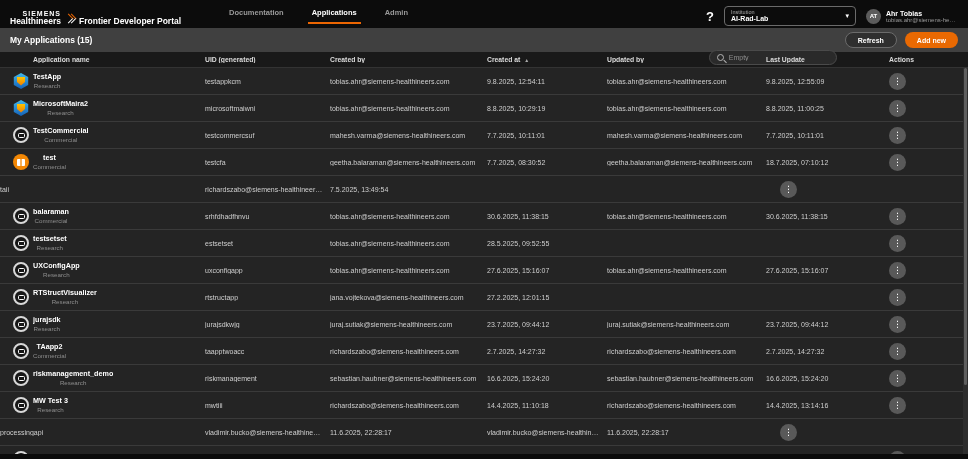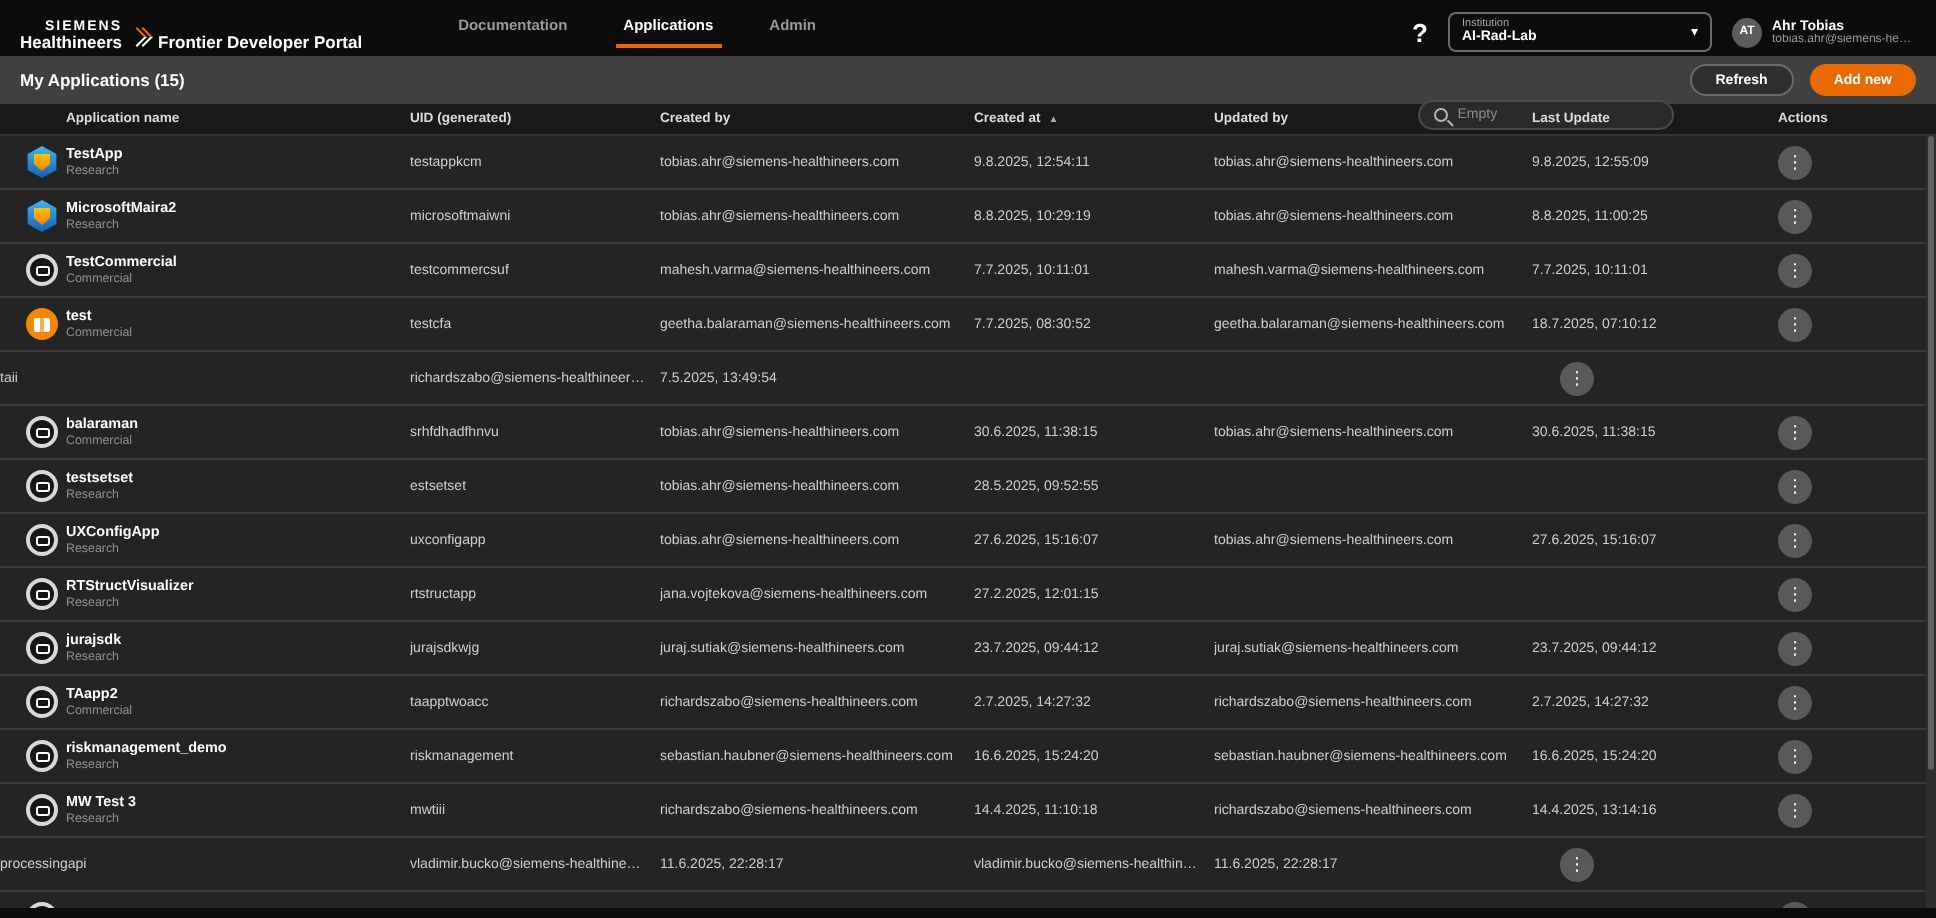--- a/index.html
+++ b/index.html
@@ -54,21 +54,21 @@
   .sort { font-size:5px; color:#aaa; margin-left:4px; }
   .rows { position:relative; }
   .row { height:27px; background:#242424; border-bottom:1px solid #3a3a3a; }
   .name-cell { display:flex; align-items:center; padding-left:13px; }
   .app-icon { width:16px; height:16px; border-radius:50%; background:#161616; border:2px solid #d8d8d8; display:flex; align-items:center; justify-content:center; flex:none; }
   .ic-inner { width:7px; height:5px; border:1px solid #fff; border-radius:1.5px; }
   .icon-shield { border:none; border-radius:0; background:linear-gradient(180deg,#41b7e9,#1461b8); clip-path:polygon(50% 0,95% 25%,95% 75%,50% 100%,5% 75%,5% 25%); }
   .icon-shield .ic-inner { width:8px; height:9px; border:none; border-radius:0; background:linear-gradient(180deg,#ffc400,#ef7a00); clip-path:polygon(0 0,100% 0,100% 62%,50% 100%,0 62%); }
   .icon-package { border:none; background:#f28705; }
   .icon-package .ic-inner { width:8px; height:7px; border:none; border-radius:1px; background:linear-gradient(90deg,#fff 38%,#f6b15c 38%,#f6b15c 62%,#fff 62%); }
-  .name-text { margin-left:4px; line-height:1.15; overflow:hidden; }
+  .name-text { margin-left:4px; line-height:1.15; overflow:hidden;text-align:center; }
   .app-name { display:block; color:#fff; font-size:7.2px; font-weight:700; white-space:nowrap; overflow:hidden; text-overflow:ellipsis; }
   .app-category { display:block; color:#8f8f8f; font-size:6.2px; }
   .uid, .email, .date { color:#cfcfcf; font-size:7px; }
   .actions-cell { padding-left:14px; }
   .kebab { width:17px; height:17px; border-radius:50%; background:#595959; border:none; color:#fff; font-size:9px; line-height:15px; cursor:pointer; display:flex; align-items:center; justify-content:center; font-family:inherit; }
 
   .vscroll { position:absolute; right:0; top:68px; width:5px; height:386px; background:#2e2e2e; }
   .vscroll-thumb { position:absolute; top:0; left:1px; width:3px; height:82%; background:#5f5f5f; border-radius:2px; }
   .bottombar { position:absolute; left:0; right:0; bottom:0; height:5px; background:#0b0b0b; }
 </style>

